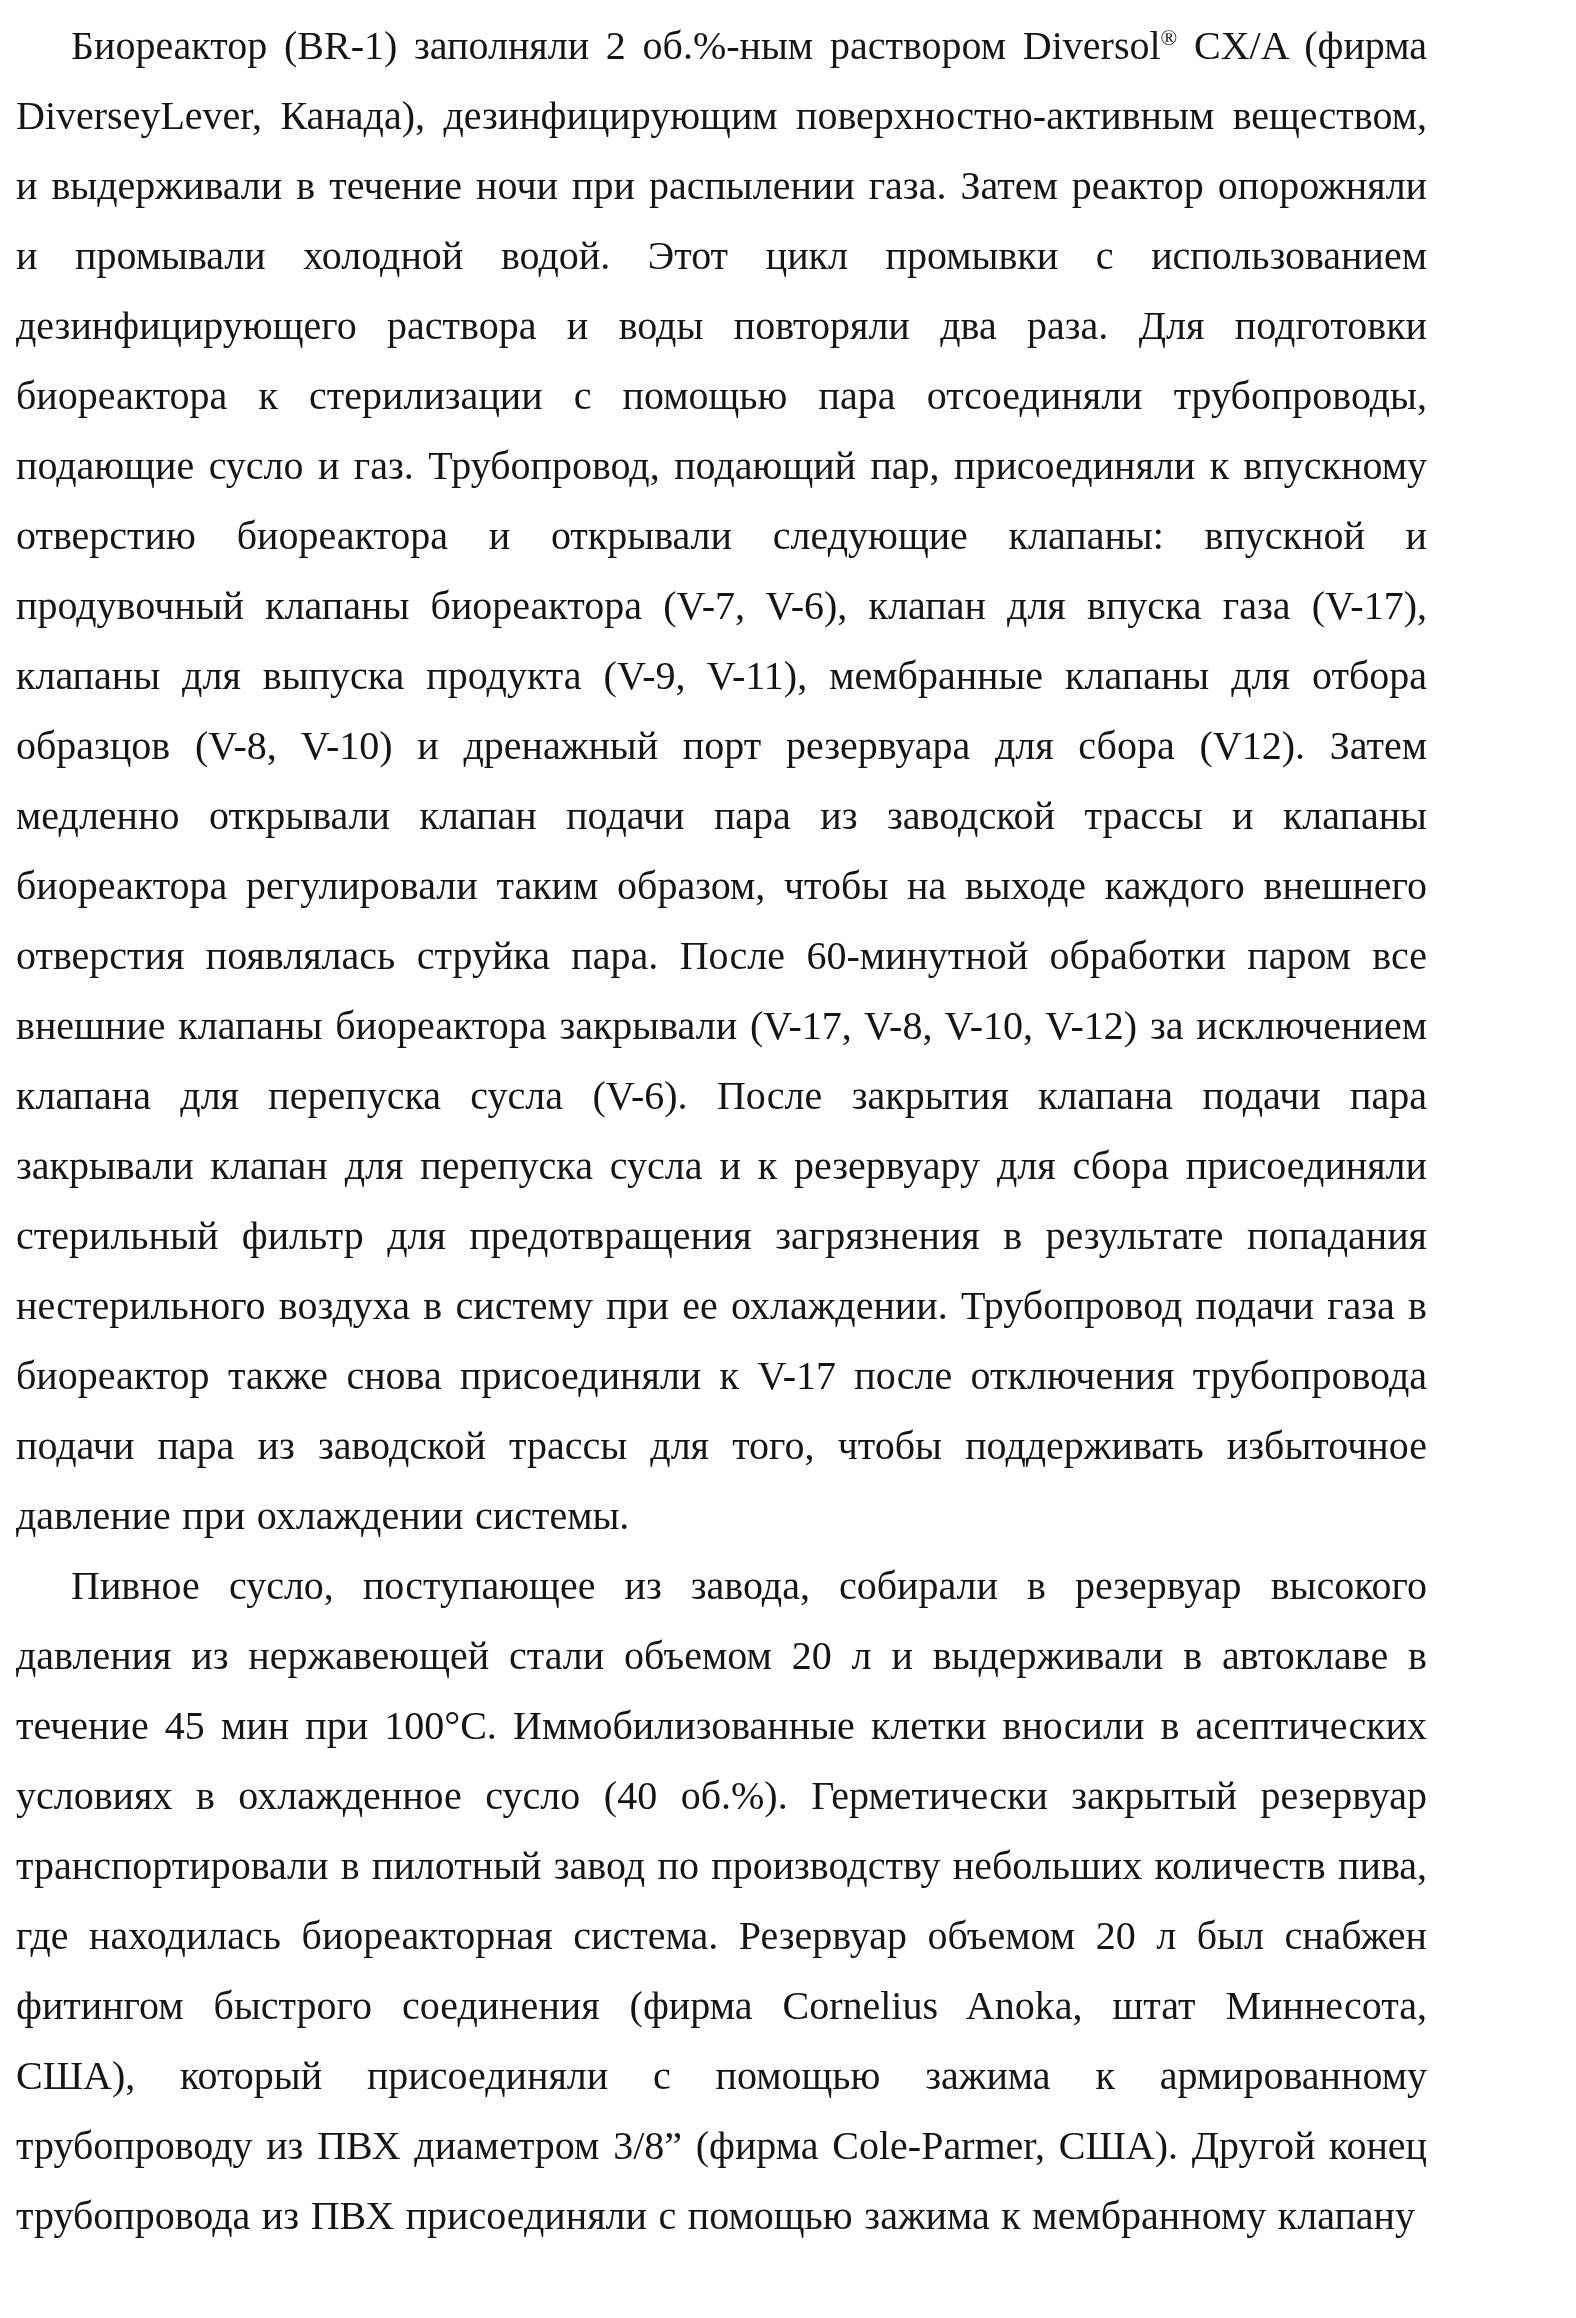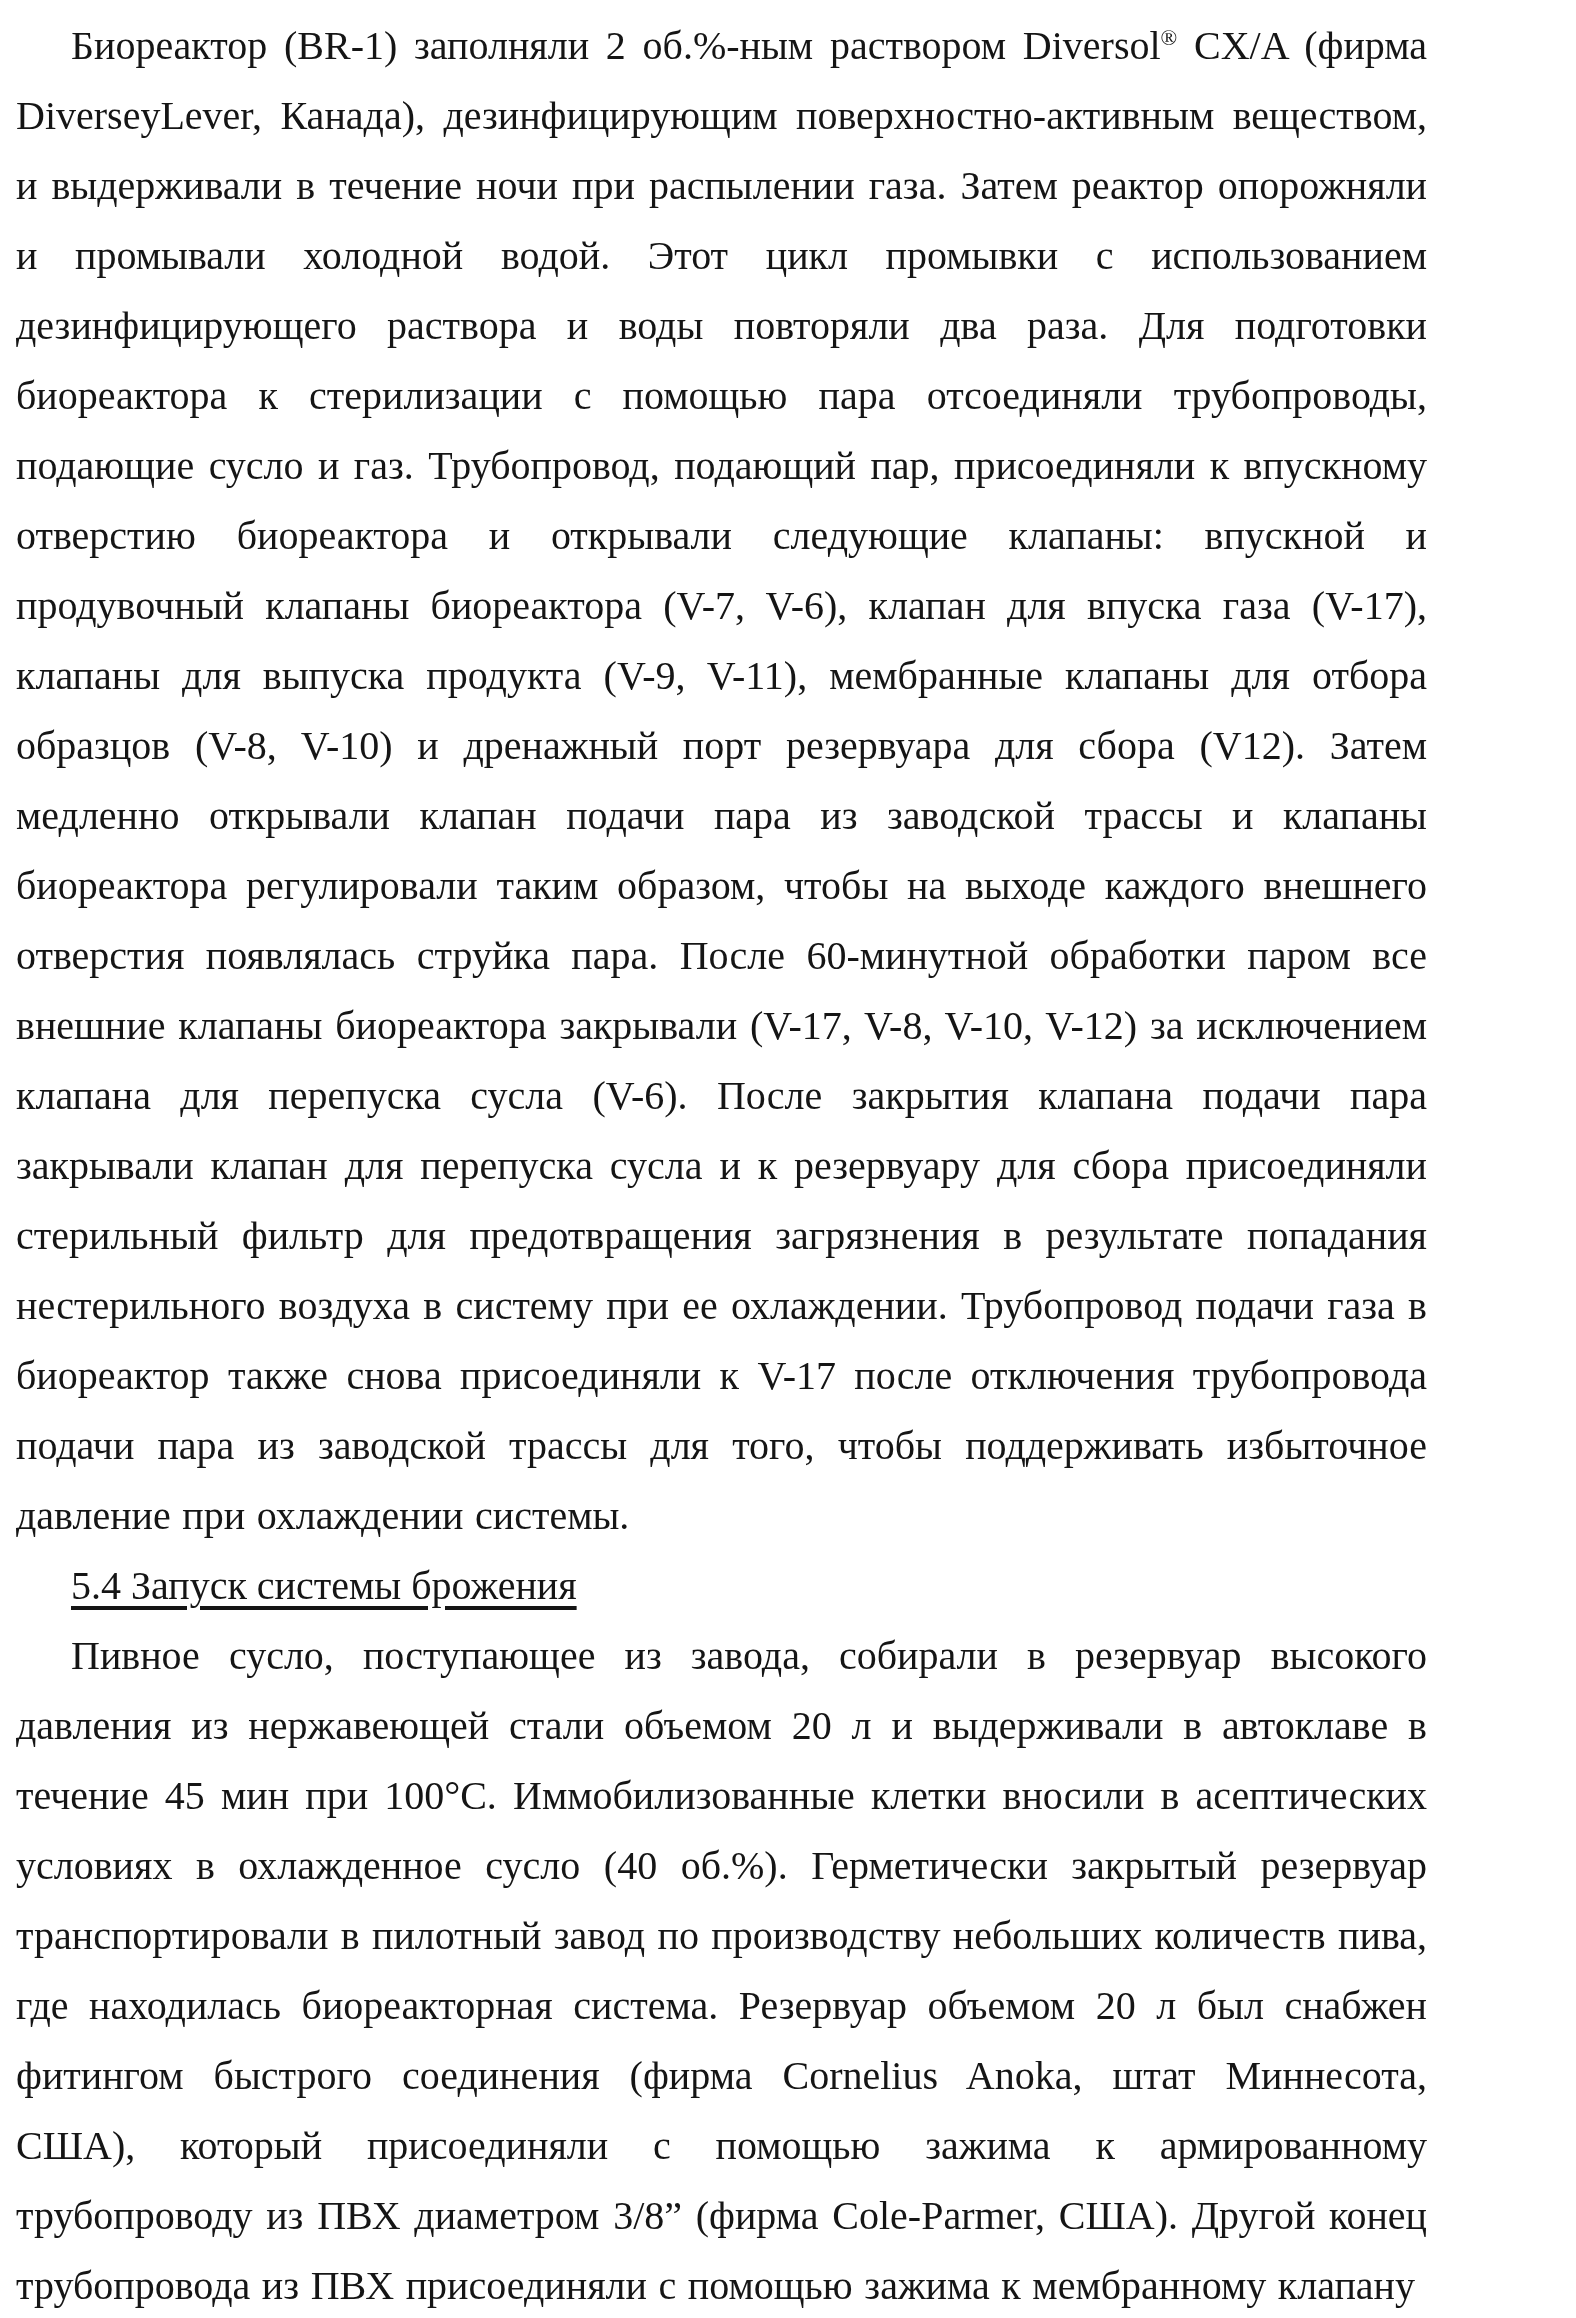--- a/index.html
+++ b/index.html
@@ -41,18 +41,17 @@
     vertical-align: super;
   }
 </style>
 </head>
 <body>
 
 <div class="page">
 
   <p class="para"><span>Биореактор (BR-1) заполняли 2 об.%-ным раствором Diversol</span><sup class="reg">®</sup><span> CX/A (фирма DiverseyLever, Канада), дезинфицирующим поверхностно-активным веществом, и выдерживали в течение ночи при распылении газа. Затем реактор опорожняли и промывали холодной водой. Этот цикл промывки с использованием дезинфицирующего раствора и воды повторяли два раза. Для подготовки биореактора к стерилизации с помощью пара отсоединяли трубопроводы, подающие сусло и газ. Трубопровод, подающий пар, присоединяли к впускному отверстию биореактора и открывали следующие клапаны: впускной и продувочный клапаны биореактора (V-7, V-6), клапан для впуска газа (V-17), клапаны для выпуска продукта (V-9, V-11), мембранные клапаны для отбора образцов (V-8, V-10) и дренажный порт резервуара для сбора (V12). Затем медленно открывали клапан подачи пара из заводской трассы и клапаны биореактора регулировали таким образом, чтобы на выходе каждого внешнего отверстия появлялась струйка пара. После 60-минутной обработки паром все внешние клапаны биореактора закрывали (V-17, V-8, V-10, V-12) за исключением клапана для перепуска сусла (V-6). После закрытия клапана подачи пара закрывали клапан для перепуска сусла и к резервуару для сбора присоединяли стерильный фильтр для предотвращения загрязнения в результате попадания нестерильного воздуха в систему при ее охлаждении. Трубопровод подачи газа в биореактор также снова присоединяли к V-17 после отключения трубопровода подачи пара из заводской трассы для того, чтобы поддерживать избыточное давление при охлаждении системы.</span></p>
 
-  <p class="heading"><span class="underline">5.4 Запуск системы брожения</span></p>
 
   <p class="para">Пивное сусло, поступающее из завода, собирали в резервуар высокого давления из нержавеющей стали объемом 20 л и выдерживали в автоклаве в течение 45 мин при 100°C. Иммобилизованные клетки вносили в асептических условиях в охлажденное сусло (40 об.%). Герметически закрытый резервуар транспортировали в пилотный завод по производству небольших количеств пива, где находилась биореакторная система. Резервуар объемом 20 л был снабжен фитингом быстрого соединения (фирма Cornelius Anoka, штат Миннесота, США), который присоединяли с помощью зажима к армированному трубопроводу из ПВХ диаметром 3/8” (фирма Cole-Parmer, США). Другой конец трубопровода из ПВХ присоединяли с помощью зажима к мембранному клапану</p>
 
 </div>
 
 
 </body></html>

